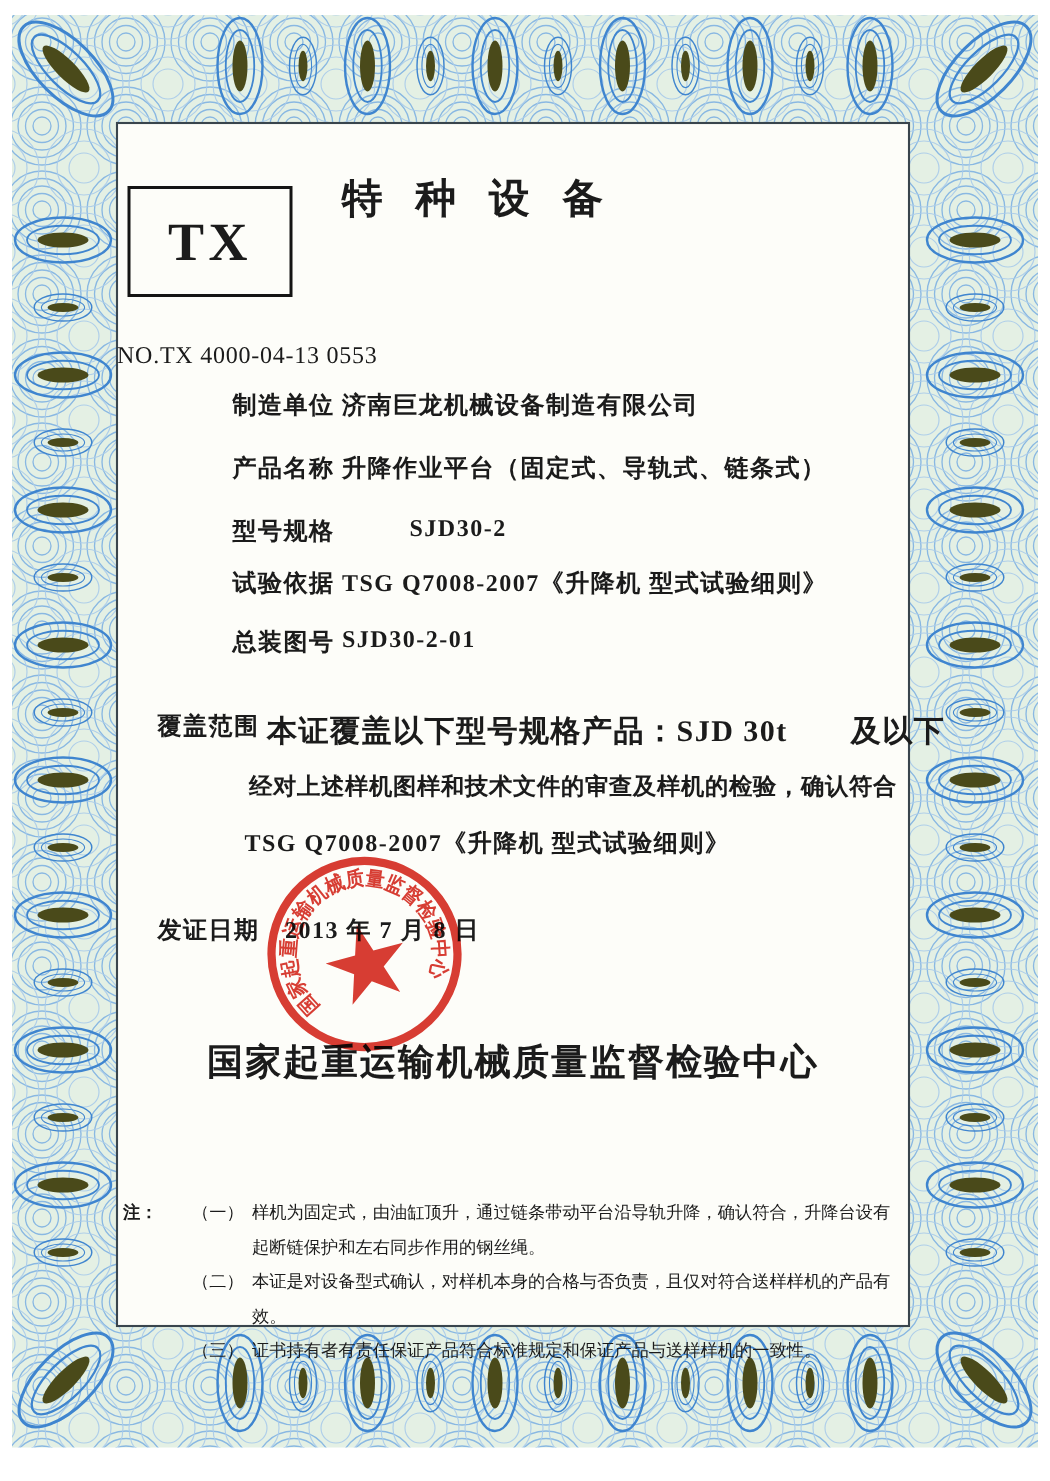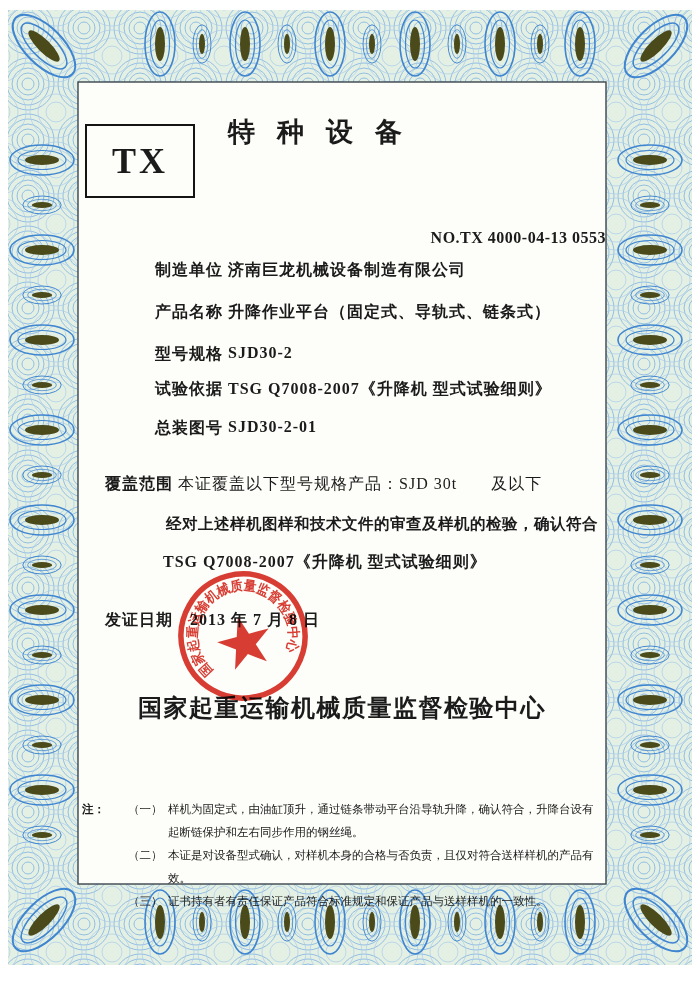--- a/index.html
+++ b/index.html
@@ -14,28 +14,28 @@
     color:#1b1b1b;
   }
   .tx-box {
     position:absolute; left:7px; top:42px; width:110px; height:74px;
     border:2px solid #141414; display:flex; align-items:center; justify-content:center;
     font-size:36px; font-weight:bold; letter-spacing:3px;
   }
   .titles { position:absolute; left:128px; right:0; top:0; text-align:left; }
   .title-cat { margin-top:32px; font-size:27px; font-weight:bold; letter-spacing:22px; text-indent:22px; }
   .title-main { margin-top:6px; font-size:45px; font-weight:bold; letter-spacing:5px; }
-  .cert-no { position:absolute; left:0; right:0; top:147px; text-align:right;
-    font-size:16px; font-weight:bold; letter-spacing:0.5px; }
+  .cert-no { position:absolute; left:0; right:0; top:147px; text-align:left;
+    font-size:16px; font-weight:normal; letter-spacing:0.5px; }
   .frow { position:absolute; left:33px; display:flex; font-size:16px;margin-left:44px; }
   .flabel { width:73px; font-weight:600; letter-spacing:1px; flex:none; }
   .fvalue { font-weight:600; letter-spacing:1px; white-space:pre; }
-  .r0 { top:178px; } .r1 { top:220px; } .r2 { top:262px; } .r3 { top:297px; } .r4 { top:336px; }
+  .r0 { top:178px; } .r1 { top:220px; } .r2 { top:262px;gap:45px; } .r3 { top:297px; } .r4 { top:336px; }
   .cov-label { position:absolute; left:27px; top:392px; font-size:16px; font-weight:600; letter-spacing:1px; }
-  .cov1 { position:absolute; left:100px; top:392px; font-size:16px; font-weight:400; letter-spacing:1px; white-space:pre; }
+  .cov1 { position:absolute; left:100px; top:392px; font-size:20px; font-weight:700; letter-spacing:1px; white-space:pre; }
   .cov2 { position:absolute; left:88px;  top:432px; font-size:15.5px; font-weight:600; letter-spacing:0.5px; }
   .cov3 { position:absolute; left:85px;  top:470px; font-size:16px; font-weight:600; letter-spacing:1px; }
   .issue-label { position:absolute; left:27px; top:528px; font-size:16px; font-weight:600; letter-spacing:1px; }
   .issue-date { position:absolute; left:112px; top:528px; font-size:16px; font-weight:600; letter-spacing:1px; z-index:1; }
   .stamp { position:absolute; left:97px; top:486px; width:136px; height:136px; z-index:2;
     mix-blend-mode:multiply; opacity:0.9; }
   .issuer { position:absolute; left:0; right:0; top:610px; text-align:center;
     font-size:24px; font-weight:bold; letter-spacing:1.5px; }
   .notes { position:absolute; left:4px; top:716px; width:522px; font-size:11.5px; line-height:23px; }
   .notes-label { position:absolute; left:0; top:0; font-weight:600; }

